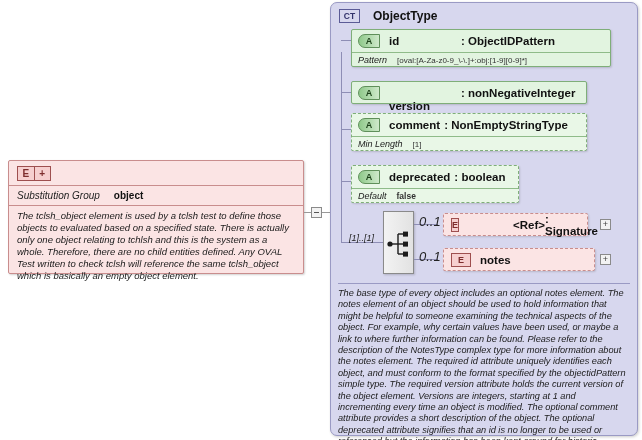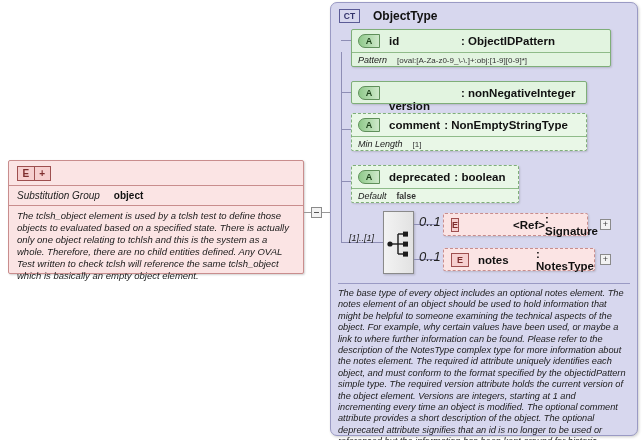--- a/index.html
+++ b/index.html
@@ -338,19 +338,18 @@
     <span class="el-icon">E</span>
     <span class="el-name" style="width:62px;margin-left:45px;">&lt;Ref&gt;</span>
     <span class="el-type">: Signature</span>
   </div>
   <div class="plus-box" style="left:600px; top:219px;">+</div>
 
   <span class="occurs" style="left:419px; top:249px;">0..1</span>
   <div class="el-box" style="left:443px; top:248px; width:152px;">
     <span class="el-icon">E</span>
     <span class="el-name" style="width:66px;">notes</span>
-    <span class="el-type">: NotesType</span>
   </div>
   <div class="plus-box" style="left:600px; top:254px;">+</div>
 
   <div id="ct-doc">The base type of every object includes an optional notes element. The notes element of an object should be used to hold information that might be helpful to someone examining the technical aspects of the object. For example, why certain values have been used, or maybe a link to where further information can be found. Please refer to the description of the NotesType complex type for more information about the notes element. The required id attribute uniquely identifies each object, and must conform to the format specified by the objectidPattern simple type. The required version attribute holds the current version of the object element. Versions are integers, starting at 1 and incrementing every time an object is modified. The optional comment attribute provides a short description of the object. The optional deprecated attribute signifies that an id is no longer to be used or referenced but the information has been kept around for historic purposes.</div>
 
 </div>
 
 </body></html>

